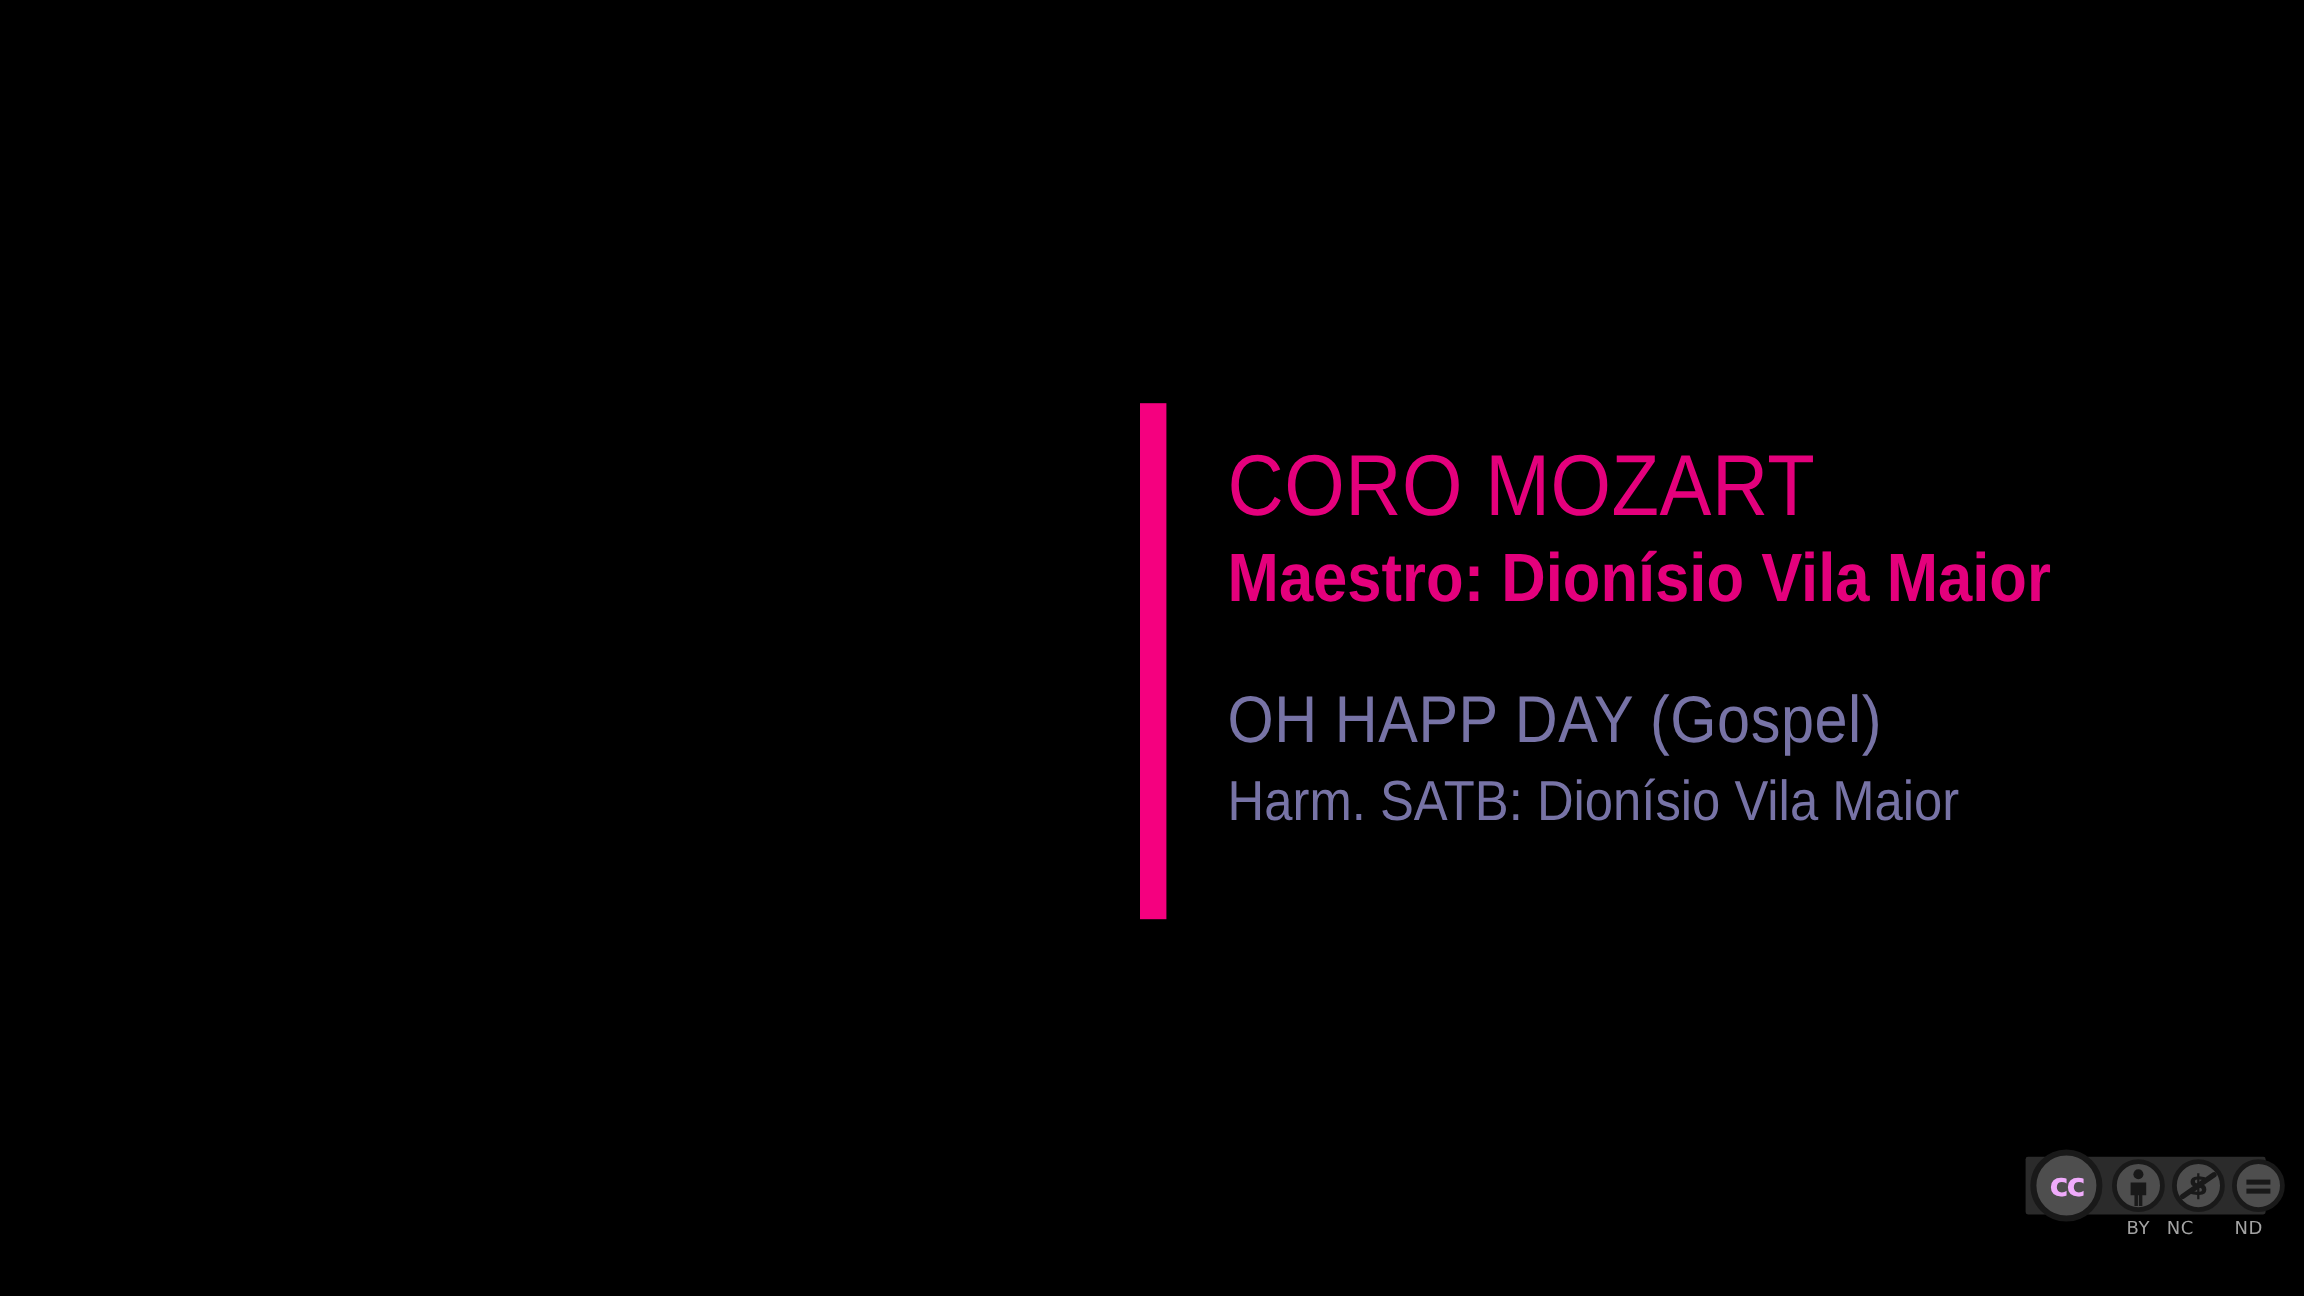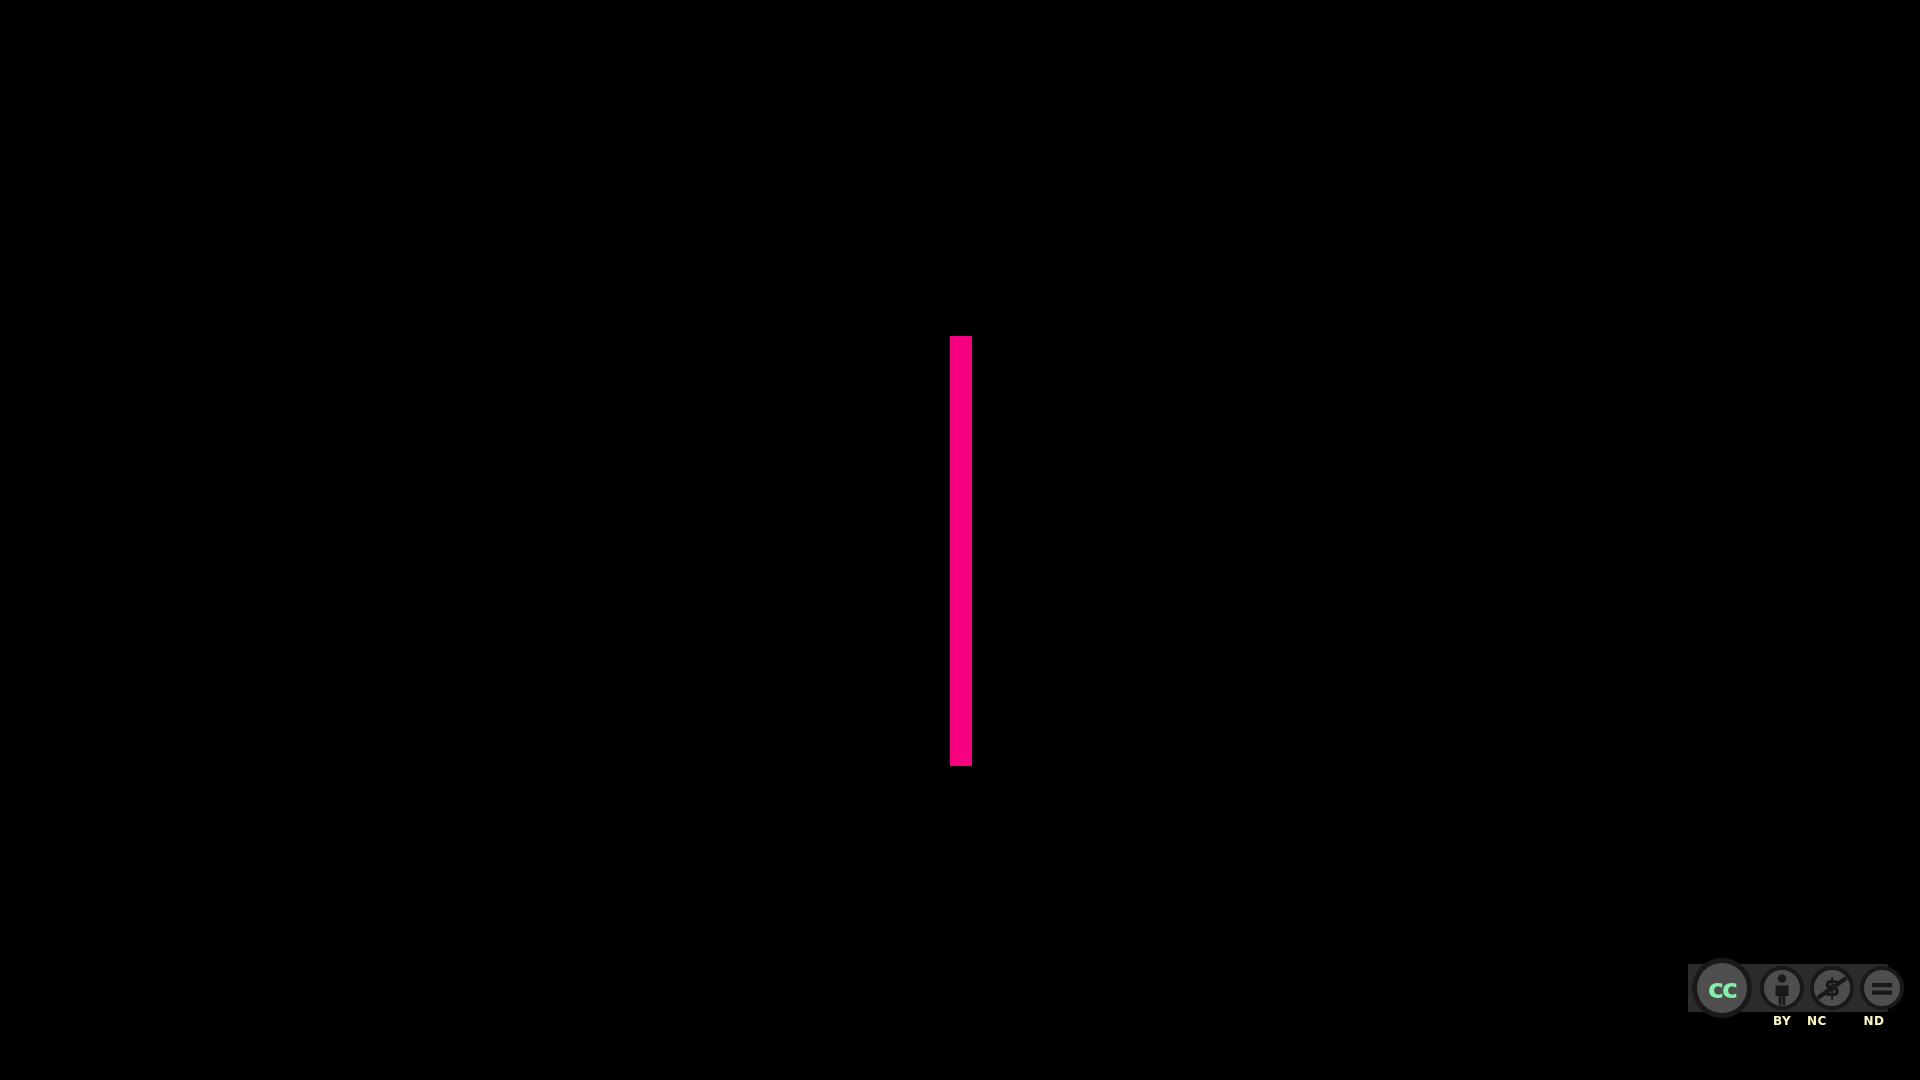--- a/index.html
+++ b/index.html
@@ -128,21 +128,21 @@
     border: 5px solid #191919;
   }
   .cc-main .cc-text {
     position: absolute;
     inset: 0;
     display: flex;
     align-items: center;
     justify-content: center;
     font-size: 27px;
     font-weight: 700;
-    color: #86efac;
+    color: #f0abfc;
     letter-spacing: -2px;
     font-family: "DejaVu Sans", sans-serif;
   }
   .cc-small {
     width: 44px;
     height: 44px;
     top: 8px;
     border: 4px solid #191919;
   }
   .cc-by  { left: 72px; }
@@ -155,38 +155,44 @@
     left: 0;
     top: 56px;
     width: 200px;
     height: 20px;
   }
   .cc-label {
     position: absolute;
     top: 0;
     width: 52px;
     text-align: center;
-    font-size: 12px;
-    font-weight: 700;
-    color: #fef9c3;
+    font-size: 15px;
+    font-weight: 400;
+    color: #a3a3a3;
     font-family: "DejaVu Sans", sans-serif;
     letter-spacing: 0.5px;
   }
   .lbl-by { left: 68px; }
   .lbl-nc { left: 103px; }
   .lbl-nd { left: 160px; }
 </style>
 </head>
 <body>
 
 <div id="slide">
 
 
   <div class="divider"></div>
 
+  <div class="right-block">
+    <span class="r-line r-ensemble">CORO MOZART</span>
+    <span class="r-line r-conductor">Maestro: Dionísio Vila Maior</span>
+    <span class="r-line r-piece">OH HAPP DAY (Gospel)</span>
+    <span class="r-line r-arrangement">Harm. SATB: Dionísio Vila Maior</span>
+  </div>
 
   <div class="cc-badge">
     <div class="cc-bar"></div>
 
     <div class="cc-circle cc-main">
       <span class="cc-text">cc</span>
     </div>
 
     <div class="cc-circle cc-small cc-by">
       <svg width="36" height="36" viewBox="0 0 36 36" aria-hidden="true">

